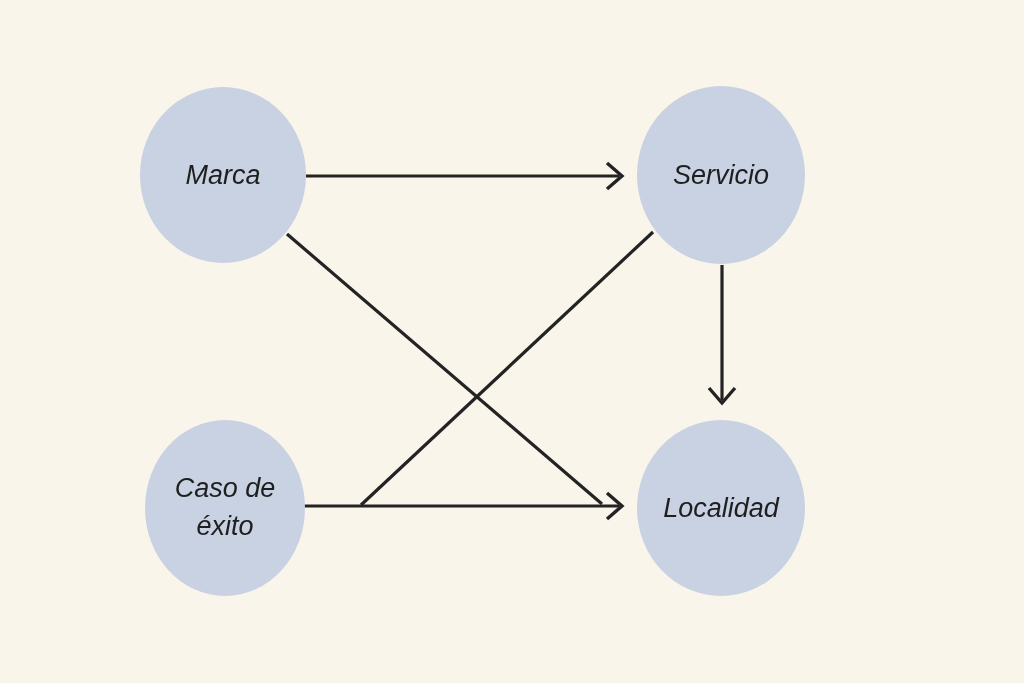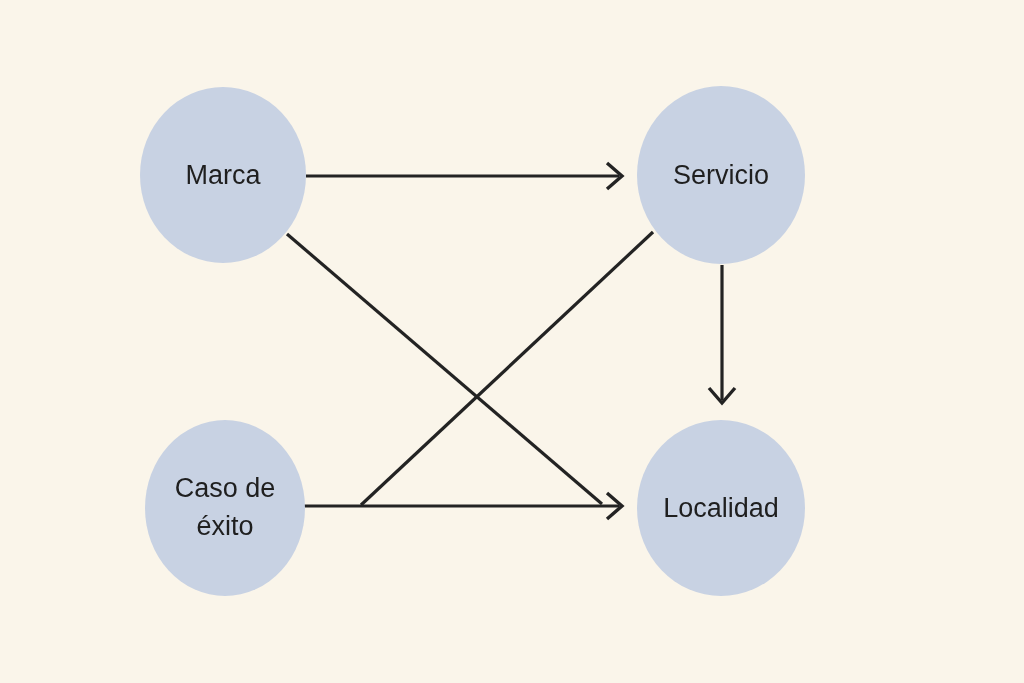--- a/index.html
+++ b/index.html
@@ -9,20 +9,21 @@
     background: #ffffff;
   }
   body {
     font-family: "Liberation Sans", sans-serif;
   }
   #canvas {
     position: relative;
     width: 1024px;
     height: 683px;
     overflow: hidden;
+    font-style: italic;
   }
   #diagram-svg {
     display: block;
     width: 1024px;
     height: 683px;
   }
   .node-ellipse {
     fill: #c8d2e3;
     stroke: none;
   }

